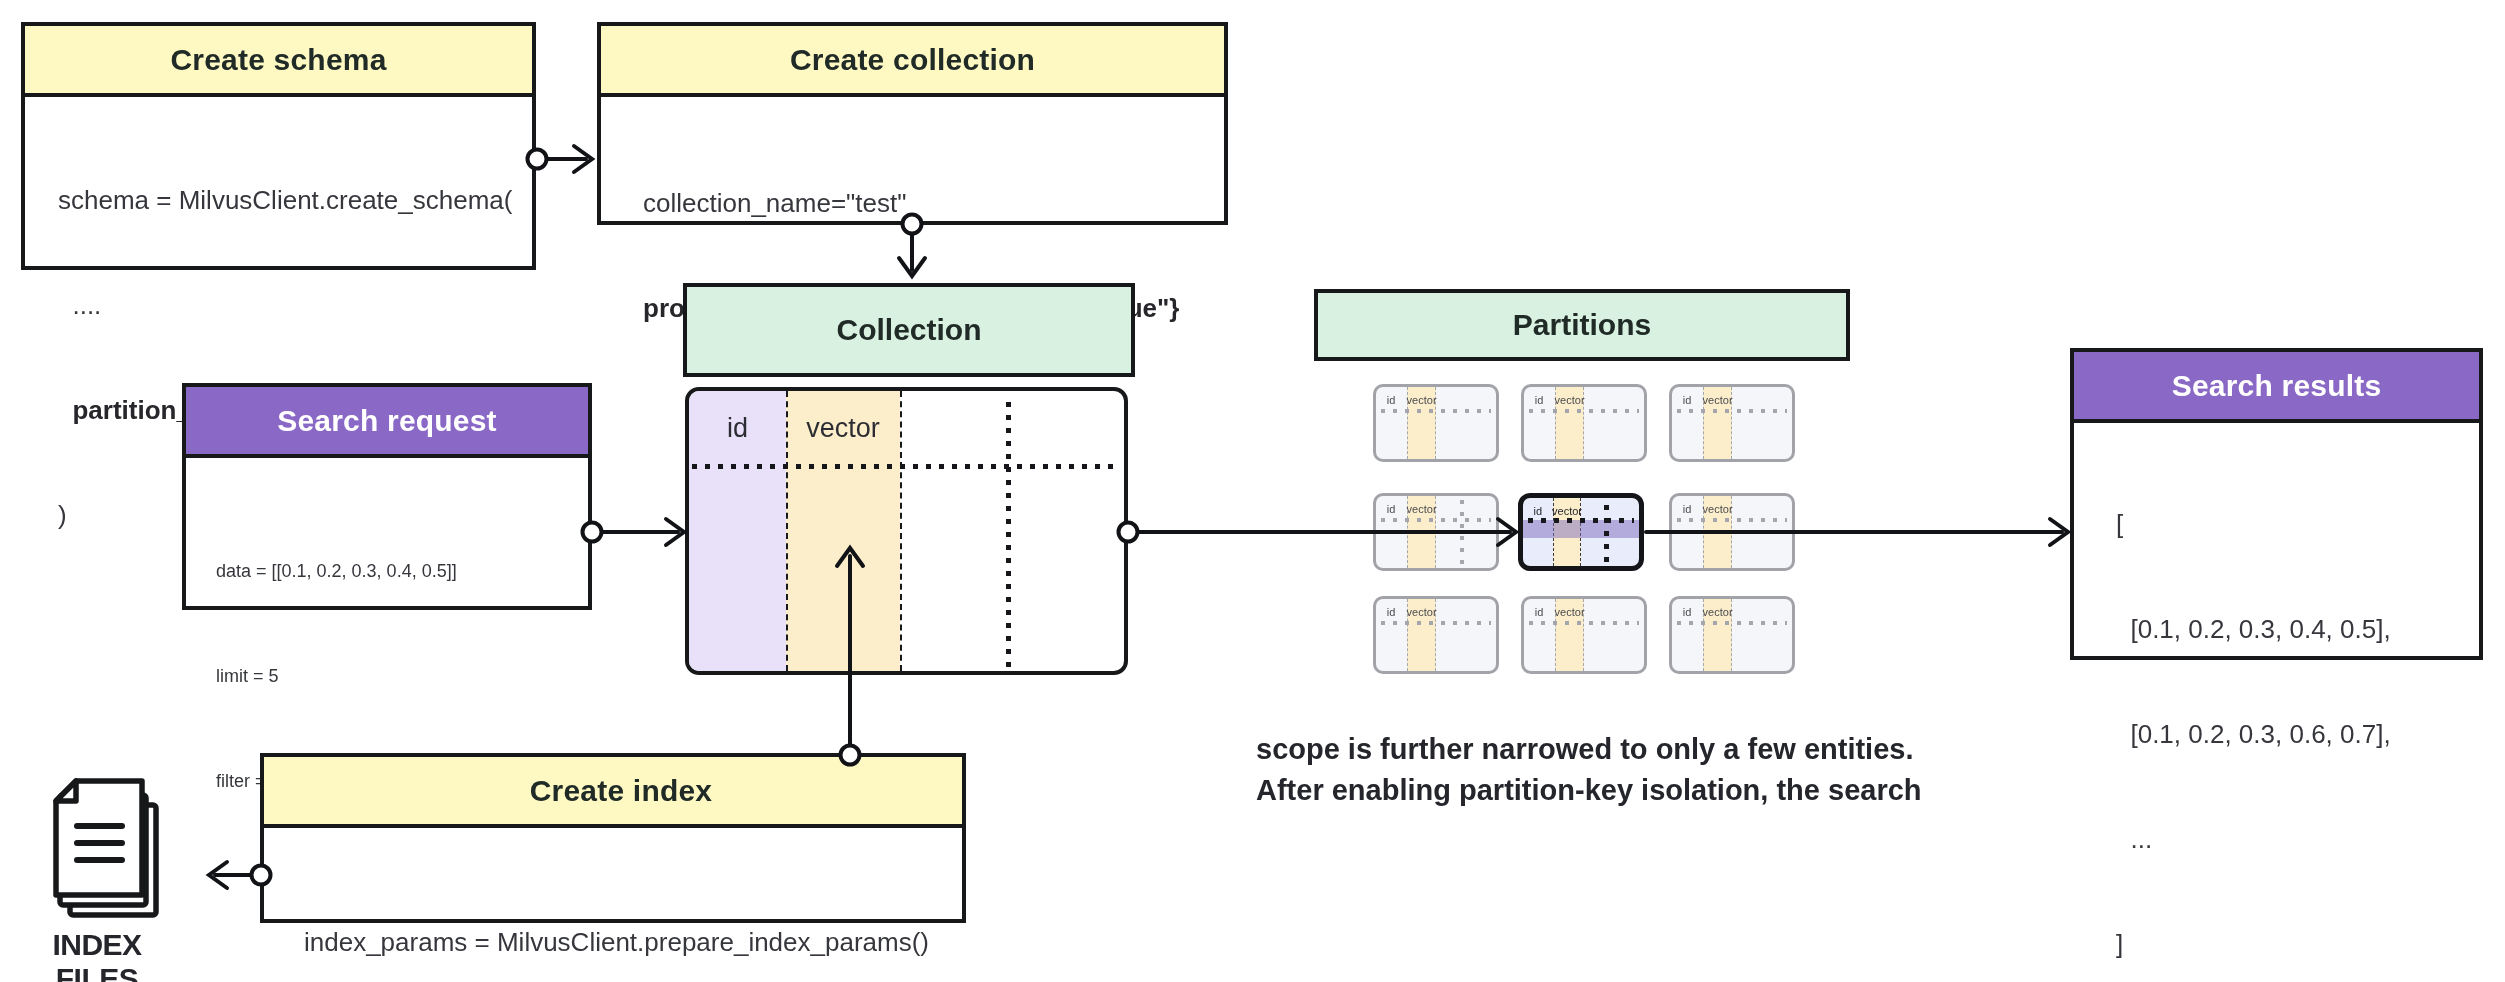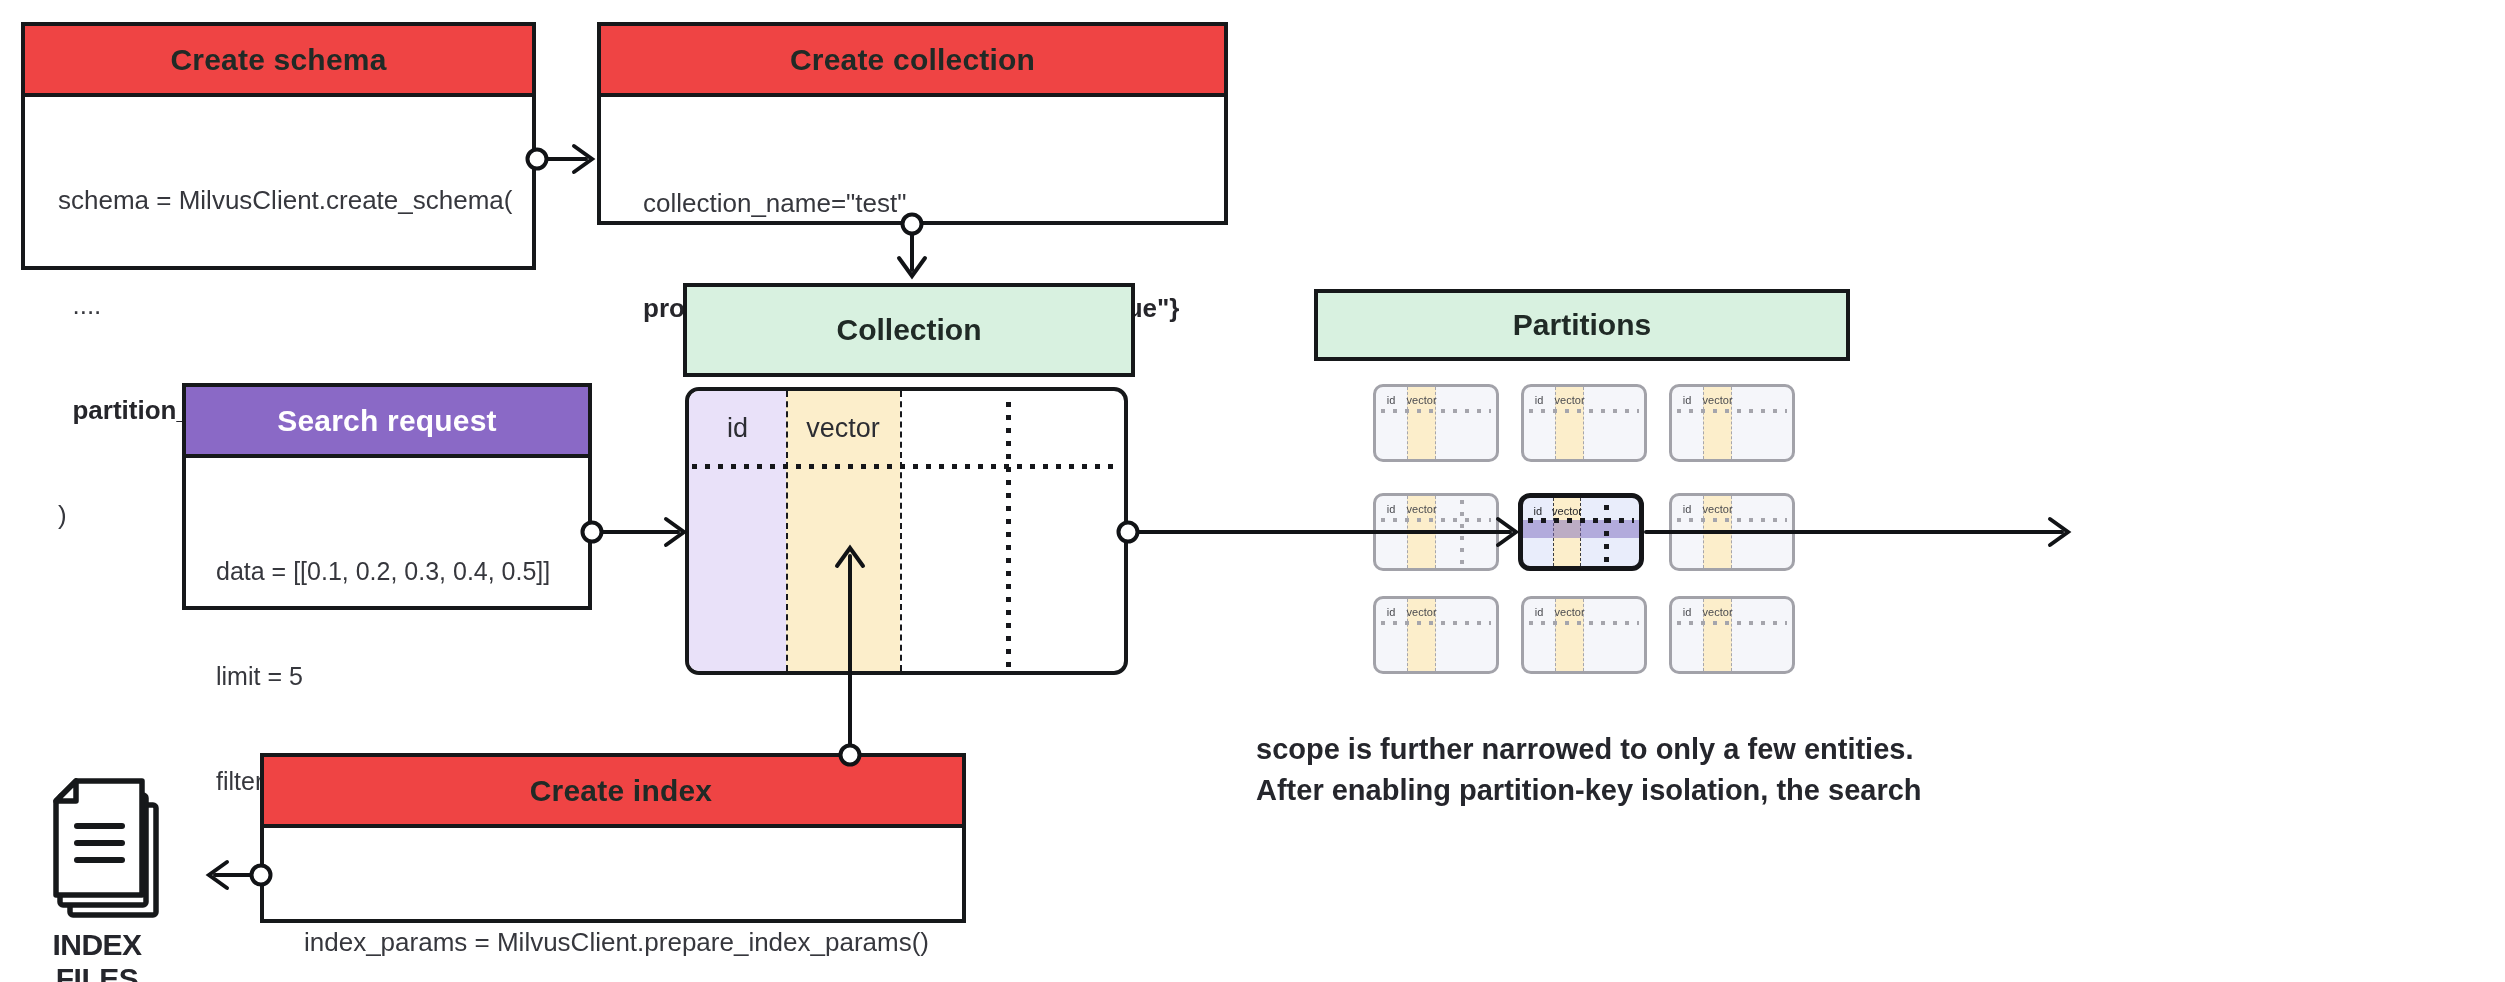--- a/index.html
+++ b/index.html
@@ -7,21 +7,21 @@
     position:relative;width:2505px;height:982px;background:#ffffff;overflow:hidden;
     font-family:"Liberation Sans","DejaVu Sans",sans-serif;color:#26272d;
   }
   
   .box{position:absolute;border:4px solid #16181a;background:#ffffff;box-sizing:border-box;}
   .box .hdr{
     display:flex;align-items:center;justify-content:center;
     border-bottom:4px solid #16181a;box-sizing:border-box;
     font-weight:bold;font-size:30px;letter-spacing:.2px;
   }
-  .hdr.green{background:#ef4444;color:#202a26;justify-content:center;}
+  .hdr.green{background:#fef9c3;color:#202a26;justify-content:center;}
   .hdr.purple{background:#8a69c6;color:#ffffff;}
   .body{box-sizing:border-box;white-space:pre;}
   .code{font-size:26px;line-height:35px;color:#36373d;}
   .code .bold{font-weight:bold;color:#26262b;}
   .code span{display:block;}
   
   .bar{position:absolute;border:4px solid #16181a;background:#d8f1e0;box-sizing:border-box;
        display:flex;align-items:center;justify-content:center;font-weight:bold;font-size:30px;color:#202a26;}
   
   #ctable{position:absolute;left:685px;top:387px;width:443px;height:288px;
@@ -101,21 +101,21 @@
     <div class="dotv"></div>
     <div class="doth"></div>
     <span class="clabel" style="left:0;width:97px;">id</span>
     <span class="clabel" style="left:97px;width:114px;">vector</span>
   </div>
 
   <div class="box" style="left:182px;top:383px;width:410px;height:227px;">
     <div class="hdr purple" style="height:71px;">
       <span>Search request</span>
     </div>
-    <div class="body code" style="padding:26px 0 0 30px;font-size:25px;">
+    <div class="body code" style="padding:26px 0 0 30px;font-size:18px;">
       <span>data = [[0.1, 0.2, 0.3, 0.4, 0.5]]</span>
       <span>limit = 5</span>
       <span>filter = "partition_key == x"</span>
     </div>
   </div>
 
   <div class="bar" style="left:1314px;top:289px;width:536px;height:72px;">
     <span>Partitions</span>
   </div>
 
@@ -172,20 +172,32 @@
     <span class="pid">id</span>
     <span class="pvec">vector</span>
   </div>
   <div class="pcard" style="left:1669px;top:596px;">
     <div class="band"></div>
       <div class="dotrow"></div>
     <span class="pid">id</span>
     <span class="pvec">vector</span>
   </div>
 
+  <div class="box" style="left:2070px;top:348px;width:413px;height:312px;">
+    <div class="hdr purple" style="height:71px;">
+      <span>Search results</span>
+    </div>
+    <div class="body code" style="padding:14px 0 0 42px;">
+      <span>[</span>
+      <span>  [0.1, 0.2, 0.3, 0.4, 0.5],</span>
+      <span>  [0.1, 0.2, 0.3, 0.6, 0.7],</span>
+      <span>  ...</span>
+      <span>]</span>
+    </div>
+  </div>
 
   <div class="box" style="left:260px;top:753px;width:706px;height:170px;">
     <div class="hdr green" style="height:71px;padding-left:16px;">
       <span>Create index</span>
     </div>
     <div class="body code" style="padding:27px 0 0 40px;">
       <span>index_params = MilvusClient.prepare_index_params()</span>
     </div>
   </div>
 

